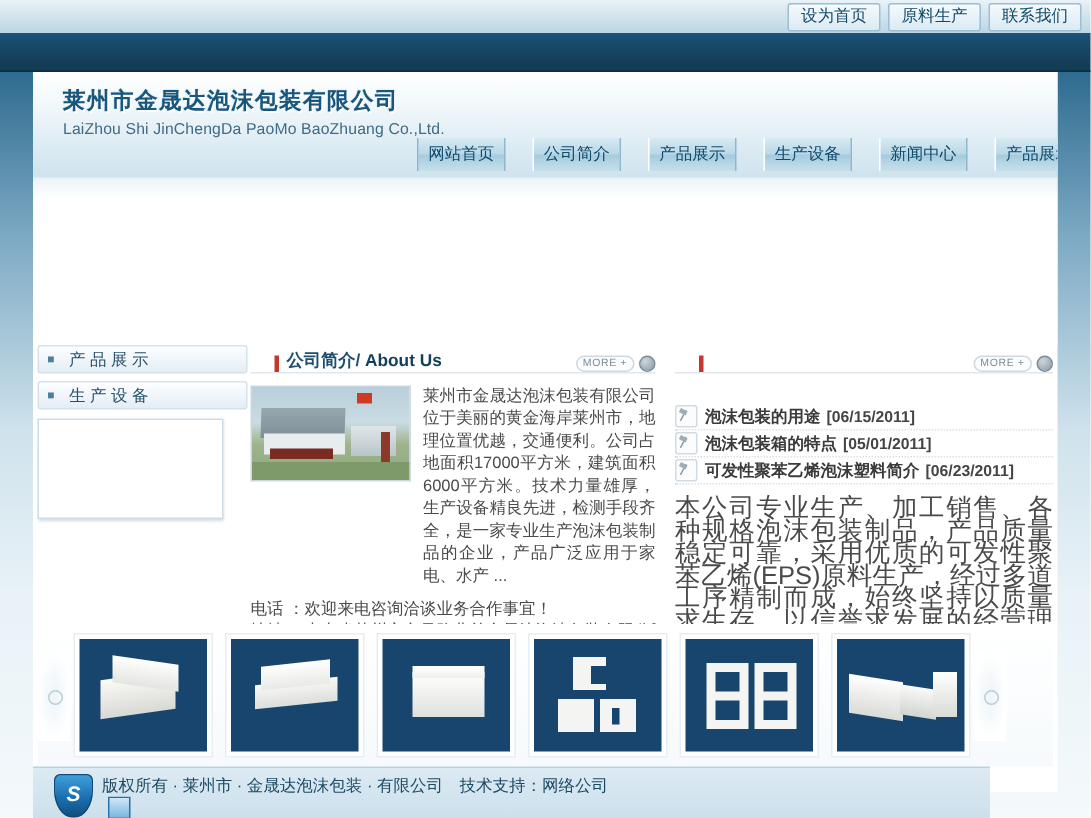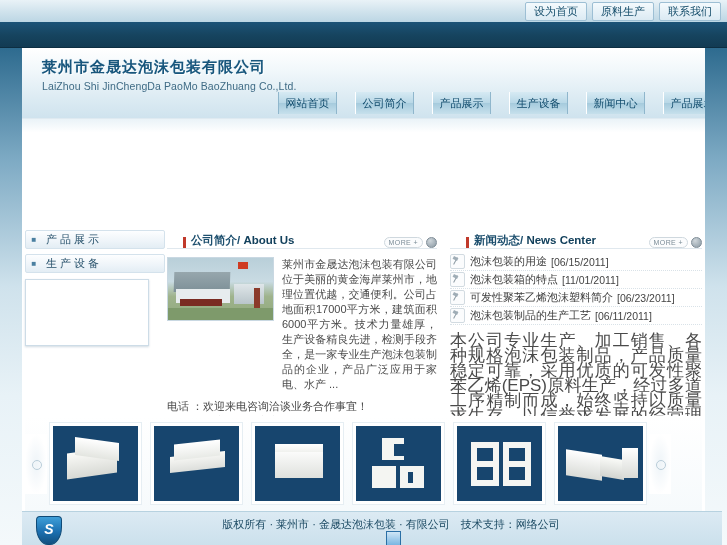--- a/index.html
+++ b/index.html
@@ -155,21 +155,21 @@
   #about-photo .ground{
     position:absolute;left:0;bottom:0;width:100%;height:12px;background:#7e9a6b;
   }
   #about-text{
     font-size:11px;line-height:15px;color:#4a4a4a;
     text-align:justify;flex:1;
   }
   #about-contact{margin-top:7px;font-size:11px;line-height:15px;color:#4a4a4a;}
   #about-contact div{white-space:nowrap;overflow:hidden;}
   
-  #news-list{margin-top:4px;}
+  #news-list{margin-top:20px;font-weight:bold;}
   .news-row{
     display:flex;align-items:center;height:17px;
     border-bottom:1px dotted #d9e2e8;cursor:pointer;
   }
   .news-pin{
     width:13px;height:13px;margin-right:5px;flex:none;
     border:1px solid #d2dbe1;border-radius:2px;background:#fbfcfd;
     position:relative;
   }
   .news-pin:before{
@@ -234,24 +234,23 @@
   .p5 .e{left:52px;top:22px;width:16px;height:13px;background:#17456e;}
   .p5 .f{left:52px;top:41px;width:16px;height:13px;background:#17456e;}
   .p6 .a{left:8px;top:26px;width:36px;height:26px;transform:skewY(9deg);
         background:linear-gradient(to bottom,#ffffff,#d9dbd7);}
   .p6 .b{left:42px;top:32px;width:24px;height:20px;transform:skewY(9deg);
         background:linear-gradient(to bottom,#fafbf8,#d2d4d0);}
   .p6 .c{left:64px;top:22px;width:16px;height:30px;
         background:linear-gradient(to bottom,#ffffff,#d9dbd7);}
   
   #footer{
-    position:absolute;left:0;top:463px;width:700px;height:34px;
+    position:absolute;left:0;top:463px;width:638px;height:34px;
     background:linear-gradient(to bottom,#dceaf3 0%,#cbe0ec 100%);
     border-top:1px solid #b7d2e0;
-    text-align:center;
   }
   #shield{
     position:absolute;left:14px;top:4px;width:24px;height:27px;
     background:linear-gradient(to bottom,#3f9fd8 0%,#1b6fb0 55%,#12507f 100%);
     border-radius:4px 4px 12px 12px / 4px 4px 18px 18px;
     border:1px solid #0f4a76;
   }
   #shield:after{
     content:"S";position:absolute;left:0;right:0;top:4px;text-align:center;
     font-size:14px;font-weight:bold;color:#ffffff;font-style:italic;
@@ -337,48 +336,40 @@
         </div>
         <div id="about-contact">
           <div>电话 ：欢迎来电咨询洽谈业务合作事宜！</div>
           <div>地址 ：山东省莱州市文昌路北首金晟达泡沫包装有限公司办公楼</div>
         </div>
       </div>
 
       <div id="news">
         <div class="panel-head">
           <span class="panel-bar"></span>
-          <span class="panel-title">
-            <span>新闻动态</span><span>/ </span><span class="en">News Center</span>
-          </span>
           <span class="more">
             <span class="more-txt">MORE +</span>
             <span class="more-dot"></span>
           </span>
         </div>
         <div id="news-list">
           <div class="news-row">
             <span class="news-pin"></span>
             <span class="news-title">泡沫包装的用途</span>
             <span class="news-date">[06/15/2011]</span>
           </div>
           <div class="news-row">
             <span class="news-pin"></span>
             <span class="news-title">泡沫包装箱的特点</span>
-            <span class="news-date">[11/01/2011]</span>
+            <span class="news-date">[05/01/2011]</span>
           </div>
           <div class="news-row">
             <span class="news-pin"></span>
             <span class="news-title">可发性聚苯乙烯泡沫塑料简介</span>
             <span class="news-date">[06/23/2011]</span>
-          </div>
-          <div class="news-row">
-            <span class="news-pin"></span>
-            <span class="news-title">泡沫包装制品的生产工艺</span>
-            <span class="news-date">[06/11/2011]</span>
           </div>
         </div>
         <div id="news-desc">本公司专业生产、加工销售、各种规格泡沫包装制品，产品质量稳定可靠，采用优质的可发性聚苯乙烯(EPS)原料生产，经过多道工序精制而成，始终坚持以质量求生存，以信誉求发展的经营理念，产品畅销全国各地，深受广大客户的一致好评，热忱欢迎新老客户来电、来函洽谈业务，共创美好未来。</div>
       </div>
     </div>
 
     <div id="prodwrap">
       <div class="arrow-btn"></div>
       <div id="prodlist">
         <div class="prod-card">

